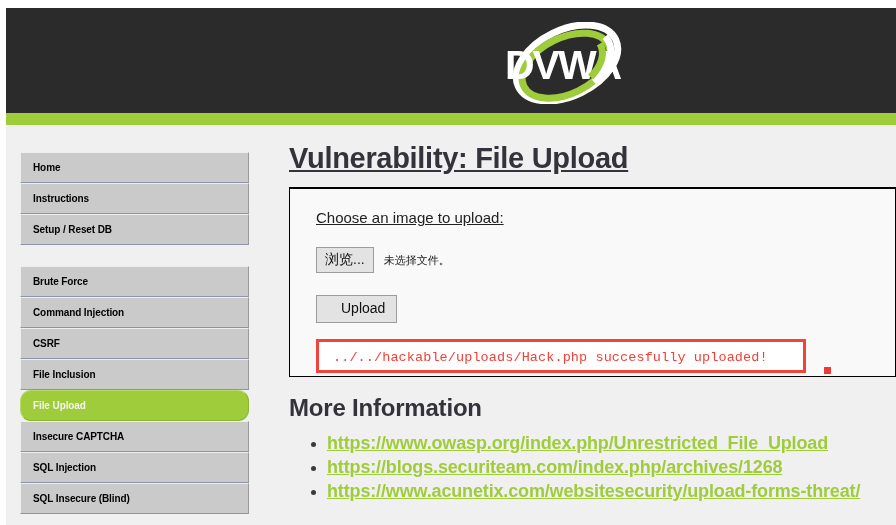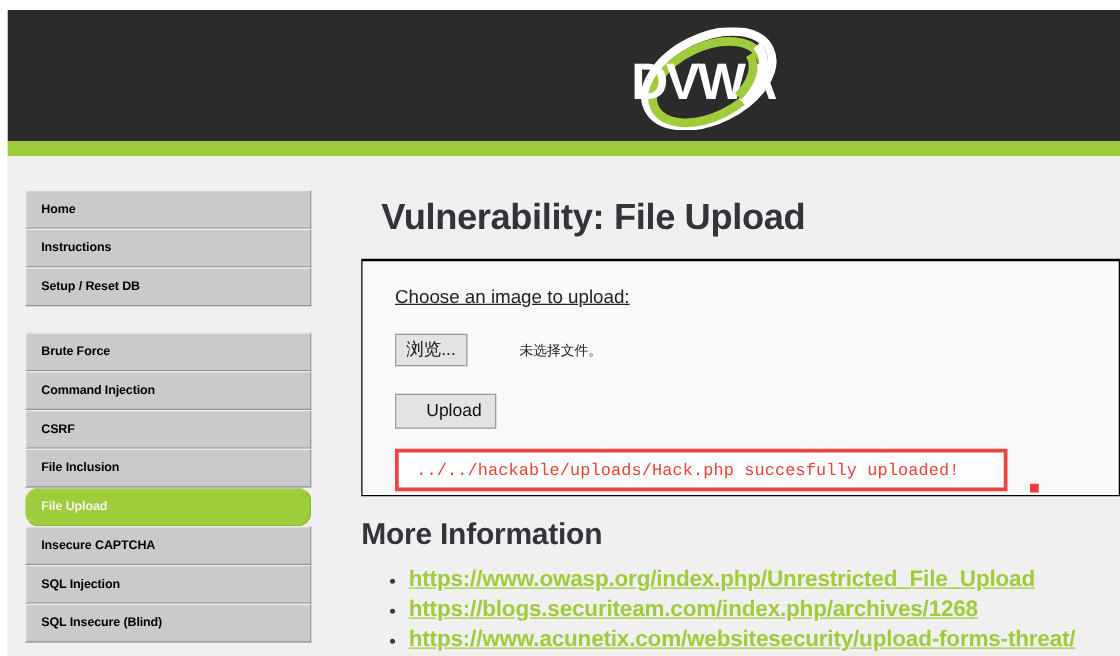--- a/index.html
+++ b/index.html
@@ -102,27 +102,28 @@
   }
 
   
   #main {
     position: absolute;
     left: 283px;
     top: 0px;
     width: 607px;
   }
   #page-title {
-    margin: 16px;
+    margin: 0;
     padding: 16px 0 0 0;
     font-size: 29px;
     font-weight: bold;
     color: #34323a;
     letter-spacing: -0.3px;
     line-height: 34px;
+    text-decoration: underline;
   }
 
   #upload-panel {
     position: relative;
     margin-top: 12px;
     margin-left: 0px;
     width: 607px;
     background: #f8f9f8;
     border-top: 2px solid #000000;
     border-left: 1px solid #000000;
@@ -136,21 +137,20 @@
   #upload-prompt {
     font-size: 15px;
     color: #222222;
     margin: 0 0 21px 0;
     text-decoration: underline;
   }
   #file-row {
     display: flex;
     align-items: center;
     margin-bottom: 22px;
-    gap: 32px;
   }
   .gray-btn {
     background: #e3e3e3;
     border: 1px solid #9c9c9c;
     box-sizing: border-box;
     font-size: 14px;
     color: #101010;
     padding: 3px 9px 4px 9px;
     cursor: pointer;
     font-family: "Liberation Sans", sans-serif;

